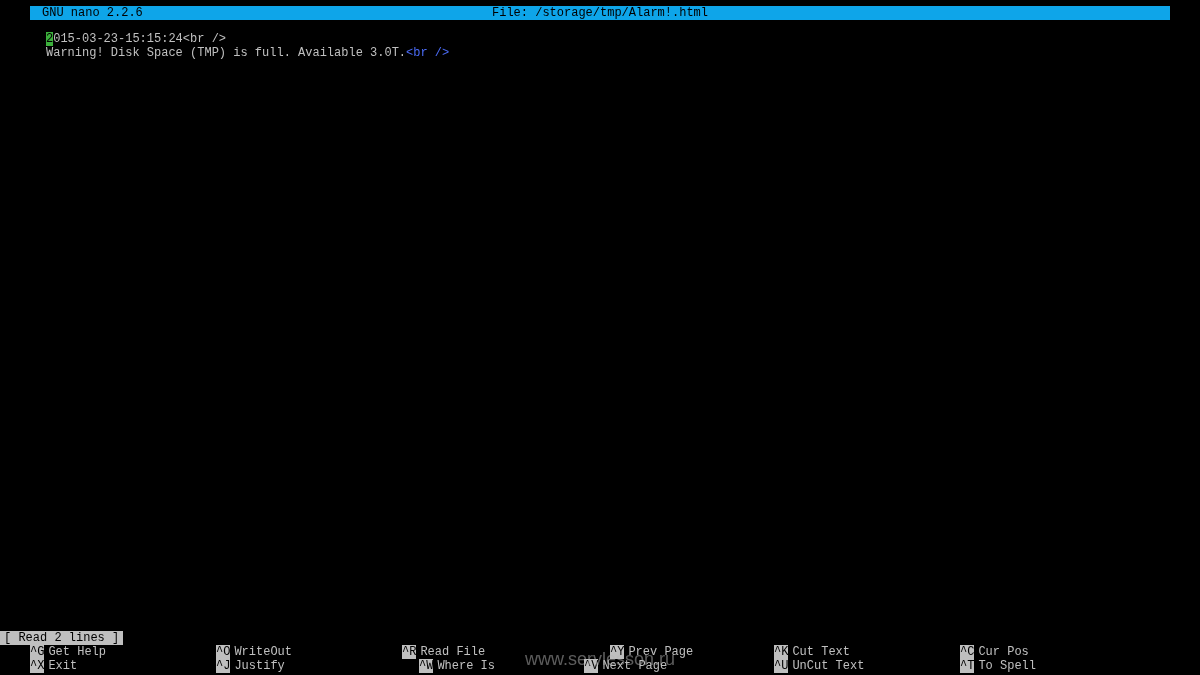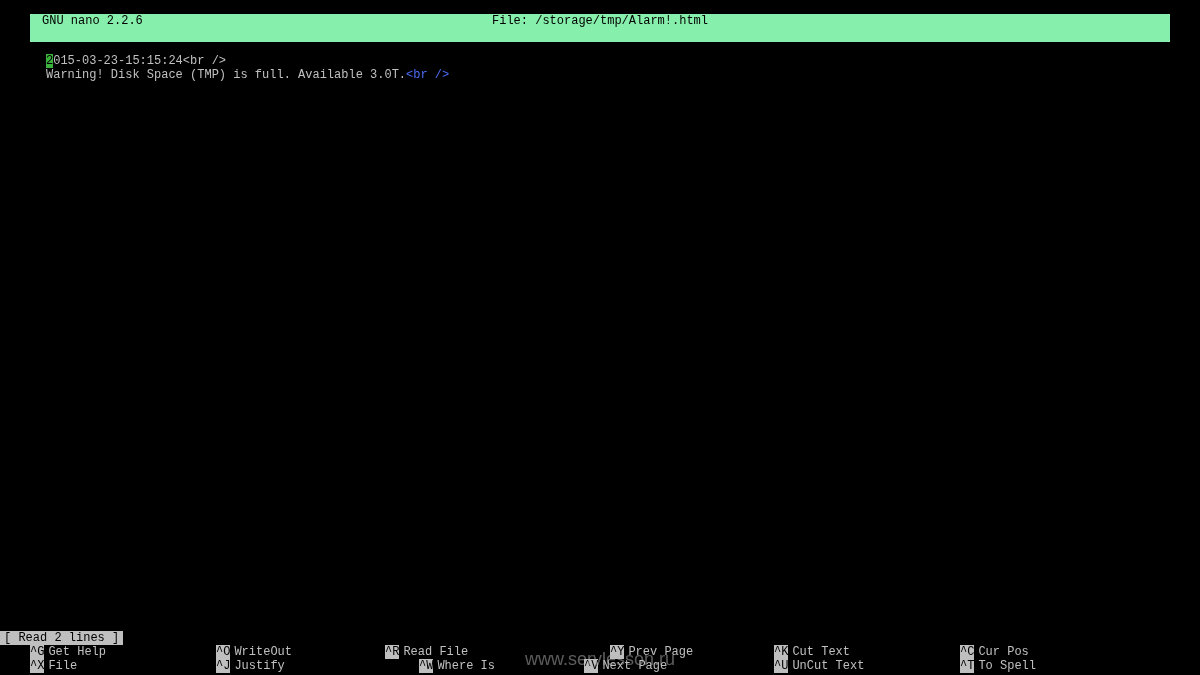--- a/index.html
+++ b/index.html
@@ -11,28 +11,28 @@
       background: #000;
       font-family: "Courier New", monospace;
       font-size: 12px;
       width: 1200px;
       height: 675px;
       overflow: hidden;
       position: relative;
       color: #c0c0c0;
     }
     .title-bar {
-      background: #86efac;
+      background: #0ea5e9;
       color: #000;
-      height: 28px;
+      height: 14px;
       line-height: 14px;
       position: relative;
       margin-left: 30px;
       margin-right: 30px;
-      margin-top: 14px;
+      margin-top: 6px;
     }
     .title-left {
       position: absolute;
       left: 12px;
     }
     .title-center {
       position: absolute;
       left: 50%;
       transform: translateX(-50%);
     }
@@ -109,27 +109,27 @@
 <span>Warning! Disk Space (TMP) is full. Available 3.0T.</span><span class="tag-blue">&lt;br /&gt;</span></div>
 
 <div class="status-bar">
   <span class="status-inner">[ Read 2 lines ]</span>
 </div>
 
 <div class="shortcuts">
   <div class="shortcuts-row" style="position:relative;">
     <span class="shortcut" style="left:0px;"><span class="key">^G</span><span class="label">Get Help</span></span>
     <span class="shortcut" style="left:186px;"><span class="key">^O</span><span class="label">WriteOut</span></span>
-    <span class="shortcut" style="left:355px;"><span class="key">^R</span><span class="label">Read File</span></span>
+    <span class="shortcut" style="left:372px;"><span class="key">^R</span><span class="label">Read File</span></span>
     <span class="shortcut" style="left:558px;padding-left:22px;"><span class="key">^Y</span><span class="label">Prev Page</span></span>
     <span class="shortcut" style="left:744px;"><span class="key">^K</span><span class="label">Cut Text</span></span>
     <span class="shortcut" style="left:930px;"><span class="key">^C</span><span class="label">Cur Pos</span></span>
   </div>
   <div class="shortcuts-row" style="position:relative;">
-    <span class="shortcut" style="left:0px;"><span class="key">^X</span><span class="label">File</span></span>
+    <span class="shortcut" style="left:0px;"><span class="key">^X</span><span class="label">Exit</span></span>
     <span class="shortcut" style="left:186px;"><span class="key">^J</span><span class="label">Justify</span></span>
     <span class="shortcut" style="left:372px;padding-left:17px;"><span class="key">^W</span><span class="label">Where Is</span></span>
     <span class="shortcut" style="left:546px;margin-left:8px;"><span class="key">^V</span><span class="label">Next Page</span></span>
     <span class="shortcut" style="left:744px;"><span class="key">^U</span><span class="label">UnCut Text</span></span>
     <span class="shortcut" style="left:930px;"><span class="key">^T</span><span class="label">To Spell</span></span>
   </div>
 </div>
 
 <div class="watermark">www.servlesson.ru</div>
 

